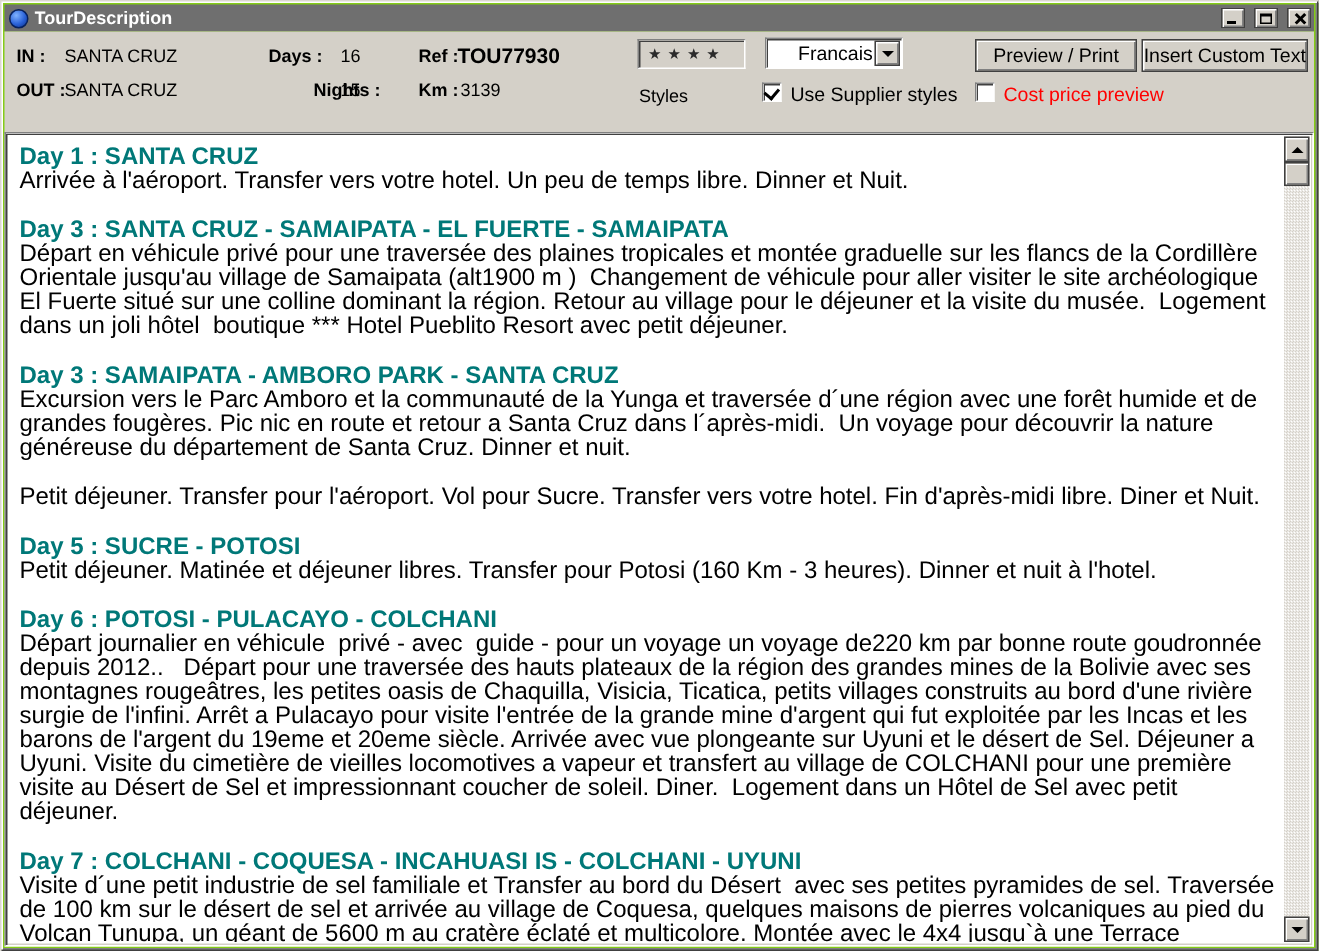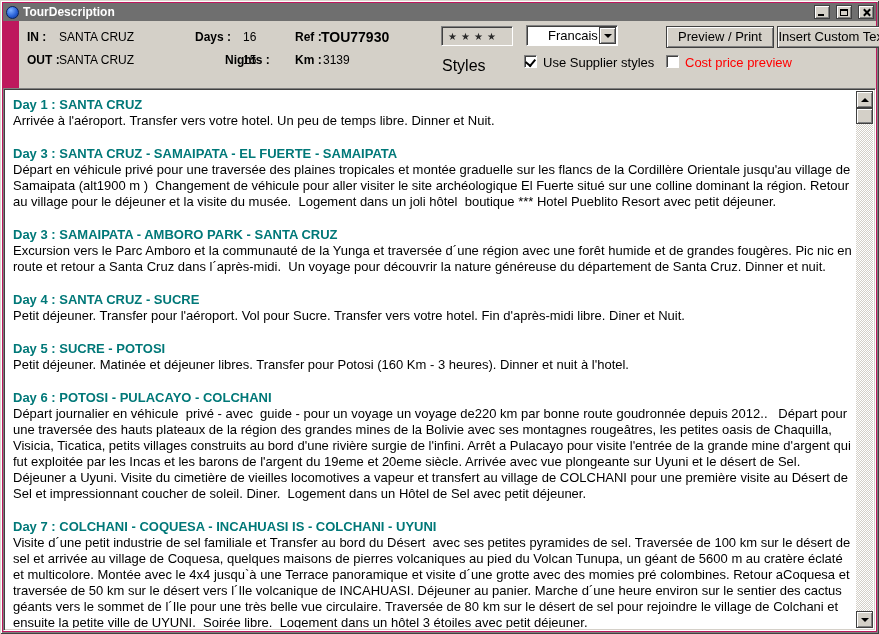--- a/index.html
+++ b/index.html
@@ -1,19 +1,19 @@
 <!DOCTYPE html>
 <html style="--titlebar: #6f6f6f; --heading: #007878; --cost_price: #ff0000;"><head>
 <meta charset="utf-8">
 <style>
   * { margin:0; padding:0; box-sizing:border-box; }
   html,body { background:#808080; font-family:"Liberation Sans", sans-serif; }
 
   .window{
-    position:relative; width:879px; height:634px; background:#be185d;
+    position:relative; width:879px; height:634px; background:#84cc16;
     padding:3px;
     box-shadow: inset 1px 1px 0 #dcd8d0, inset -1px -1px 0 #404040,
                 inset 2px 2px 0 #ffffff, inset -2px -2px 0 #808080;
   }
 
   
   .titlebar{
     height:18px; background:var(--titlebar,#6f6f6f);
     display:flex; align-items:center; padding:0 2px 0 3px; gap:4px;
   }
@@ -33,33 +33,33 @@
   .glyph-min{ width:6px; height:2px; background:#000; position:absolute; bottom:2px; left:3px; }
   .glyph-max{ width:8px; height:7px; border:1px solid #000; border-top-width:2px; }
   .glyph-close{ width:9px; height:9px; position:relative; }
   .glyph-close::before,.glyph-close::after{
     content:""; position:absolute; left:4px; top:0px; width:2px; height:9px; background:#000;
   }
   .glyph-close::before{ transform:rotate(45deg); }
   .glyph-close::after{ transform:rotate(-45deg); }
 
   
-  .header{ position:relative; height:67px; background:#d4d0c8; font-size:12px; color:#000;margin-left:16px; }
+  .header{ position:relative; height:67px; background:#d4d0c8; font-size:12px; color:#000; }
   .hl{ position:absolute; font-weight:bold; white-space:nowrap; }
   .hv{ position:absolute; white-space:nowrap; }
 
   .stars-box{
     position:absolute; left:422px; top:5px; width:72px; height:20px;
     background:#d4d0c8;
     border:1px solid; border-color:#808080 #ffffff #ffffff #808080;
     box-shadow: inset 1px 1px 0 #404040;
     display:flex; align-items:center; padding-left:6px;
     font-size:10px; letter-spacing:4px; color:#2b2b2b;
   }
-  .styles-label{ position:absolute; left:423px; top:36px; font-size:16px; }
+  .styles-label{ position:absolute; left:423px; top:36px; font-size:12px; }
 
   .dropdown{
     position:absolute; left:507px; top:4px; width:92px; height:21px;
     background:#fff;
     border:1px solid; border-color:#808080 #ffffff #ffffff #808080;
     box-shadow: inset 1px 1px 0 #404040;
     display:flex; align-items:center;
   }
   .dropdown-value{ flex:1; padding-left:21px; font-size:13px; white-space:nowrap; overflow:hidden; }
   .dropdown-btn{
@@ -98,21 +98,21 @@
 
   
   .textbox{
     position:relative; height:543px; background:#fff;
     border:1px solid; border-color:#808080 #ffffff #ffffff #808080;
     box-shadow: inset 1px 1px 0 #404040, inset -1px -1px 0 #d4d0c8;
   }
   .content{
     position:absolute; left:2px; top:2px; right:20px; bottom:2px;
     padding:6px 2px 0 7px; overflow:hidden;
-    font-size:13px; line-height:16px; color:#000;
+    font-size:16px; line-height:16px; color:#000;
   }
   .day{ margin-bottom:17px; }
   .day-title{ font-weight:bold; color:var(--heading,#007878); white-space:nowrap; }
   .day-body{ white-space:pre-wrap; }
 
   
   .vscroll{
     position:absolute; top:2px; bottom:2px; right:2px; width:17px;
     background: repeating-conic-gradient(#ffffff 0% 25%, #d4d0c8 25% 50%) 0 0 / 2px 2px;
   }
@@ -195,21 +195,20 @@
       </div>
       <div class="day">
         <div class="day-title">Day 3 : SANTA CRUZ - SAMAIPATA - EL FUERTE - SAMAIPATA</div>
         <div class="day-body">Départ en véhicule privé pour une traversée des plaines tropicales et montée graduelle sur les flancs de la Cordillère Orientale jusqu'au village de Samaipata (alt1900 m )  Changement de véhicule pour aller visiter le site archéologique El Fuerte situé sur une colline dominant la région. Retour au village pour le déjeuner et la visite du musée.  Logement dans un joli hôtel  boutique *** Hotel Pueblito Resort avec petit déjeuner.</div>
       </div>
       <div class="day">
         <div class="day-title">Day 3 : SAMAIPATA - AMBORO PARK - SANTA CRUZ</div>
         <div class="day-body">Excursion vers le Parc Amboro et la communauté de la Yunga et traversée d´une région avec une forêt humide et de grandes fougères. Pic nic en route et retour a Santa Cruz dans l´après-midi.  Un voyage pour découvrir la nature généreuse du département de Santa Cruz. Dinner et nuit.</div>
       </div>
       <div class="day">
-        <div class="day-title">Day 4 : SANTA CRUZ - SUCRE</div>
         <div class="day-body">Petit déjeuner. Transfer pour l'aéroport. Vol pour Sucre. Transfer vers votre hotel. Fin d'après-midi libre. Diner et Nuit.</div>
       </div>
       <div class="day">
         <div class="day-title">Day 5 : SUCRE - POTOSI</div>
         <div class="day-body">Petit déjeuner. Matinée et déjeuner libres. Transfer pour Potosi (160 Km - 3 heures). Dinner et nuit à l'hotel.</div>
       </div>
       <div class="day">
         <div class="day-title">Day 6 : POTOSI - PULACAYO - COLCHANI</div>
         <div class="day-body">Départ journalier en véhicule  privé - avec  guide - pour un voyage un voyage de220 km par bonne route goudronnée depuis 2012..   Départ pour une traversée des hauts plateaux de la région des grandes mines de la Bolivie avec ses montagnes rougeâtres, les petites oasis de Chaquilla, Visicia, Ticatica, petits villages construits au bord d'une rivière surgie de l'infini. Arrêt a Pulacayo pour visite l'entrée de la grande mine d'argent qui fut exploitée par les Incas et les barons de l'argent du 19eme et 20eme siècle. Arrivée avec vue plongeante sur Uyuni et le désert de Sel. Déjeuner a Uyuni. Visite du cimetière de vieilles locomotives a vapeur et transfert au village de COLCHANI pour une première visite au Désert de Sel et impressionnant coucher de soleil. Diner.  Logement dans un Hôtel de Sel avec petit déjeuner.</div>
       </div>

